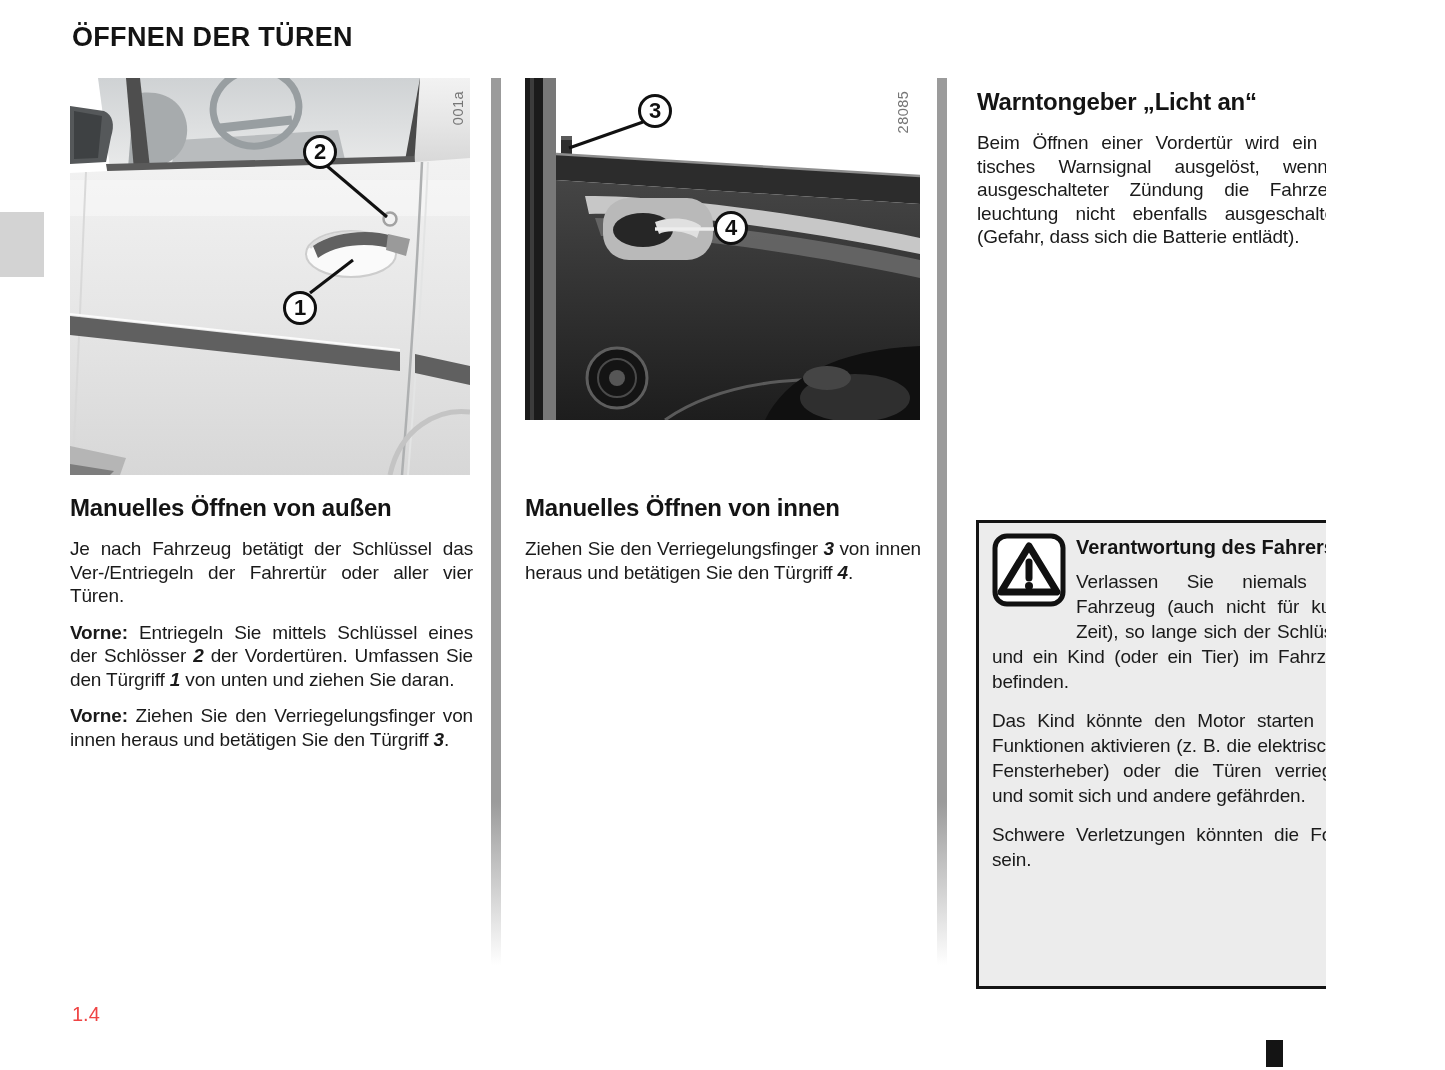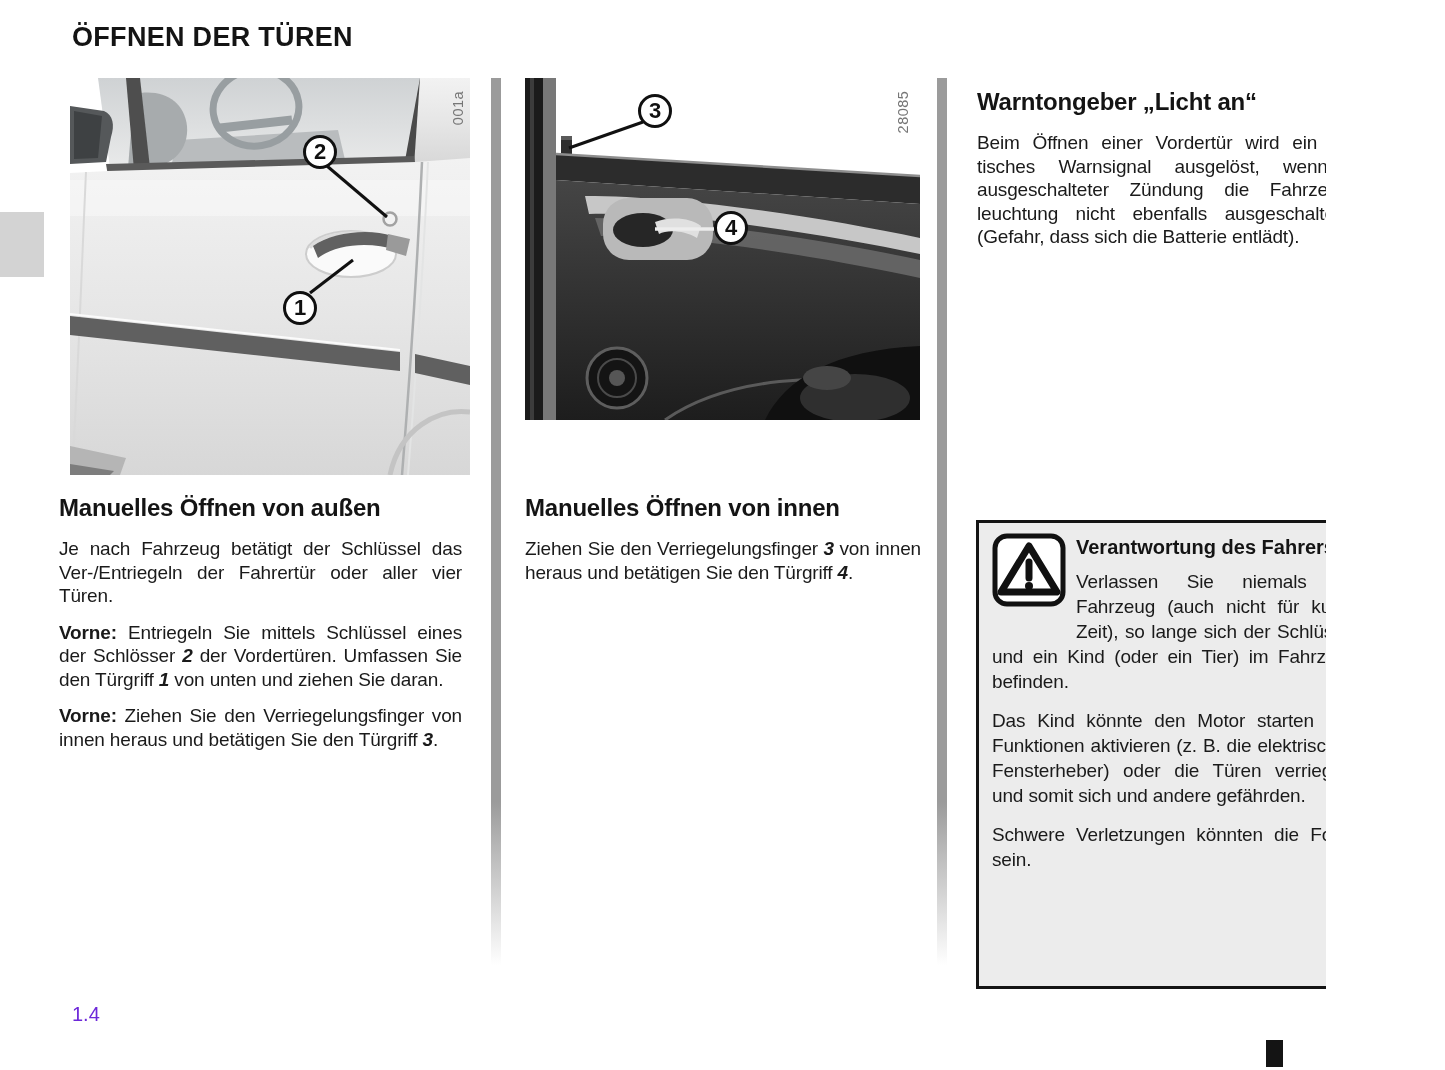--- a/index.html
+++ b/index.html
@@ -33,21 +33,21 @@
     transform:rotate(-90deg); white-space:nowrap;
   }
   .callout {
     position:absolute; width:34px; height:34px; border-radius:50%;
     background:#ffffff; border:3px solid #101010;
     display:flex; align-items:center; justify-content:center;
     font-weight:bold; font-size:22px; color:#101010; line-height:1;
   }
 
   .col { position:absolute; }
-  .col-text-left  { left:59px;  top:481px; width:403px; }
+  .col-text-left  { left:70px;  top:481px; width:403px; }
   .col-text-mid   { left:525px; top:481px; width:396px; }
   .col-text-right { left:977px; top:75px;  width:399px; }
 
   h2.sect {
     font-size:24px; font-weight:bold; color:#141414; margin:13px 0 15px 0; letter-spacing:-.2px;
   }
   p.body {
     font-size:19px; line-height:23.5px; color:#1a1a1a;
     text-align:justify; margin:0 0 13px 0; letter-spacing:-.15px; hyphens:manual;
   }
@@ -58,21 +58,21 @@
   .warnbox {
     position:absolute; left:976px; top:520px; width:397px; height:469px;
     background:#ececec; border:3px solid #141414; padding:10px 13px 10px 13px;
   }
   .warn-icon-wrap { float:left; width:84px; height:100px; }
   .warnbox h3 {
     font-size:20px; font-weight:bold; color:#141414; margin:3px 0 10px 0;
   }
   .warnbox p.body { line-height:25px; margin-bottom:14px; }
 
-  .page-number { position:absolute; left:72px; top:1003px; font-size:20px; color:#6d28d9; }
+  .page-number { position:absolute; left:72px; top:1003px; font-size:20px; color:#ef4444; }
   .end-mark { position:absolute; left:1266px; top:1040px; width:17px; height:27px; background:#141414; }
 </style>
 </head>
 <body>
 
 <div class="page">
 
   <div class="page-title">ÖFFNEN DER TÜREN</div>
   <div class="chapter-tab"></div>
 

